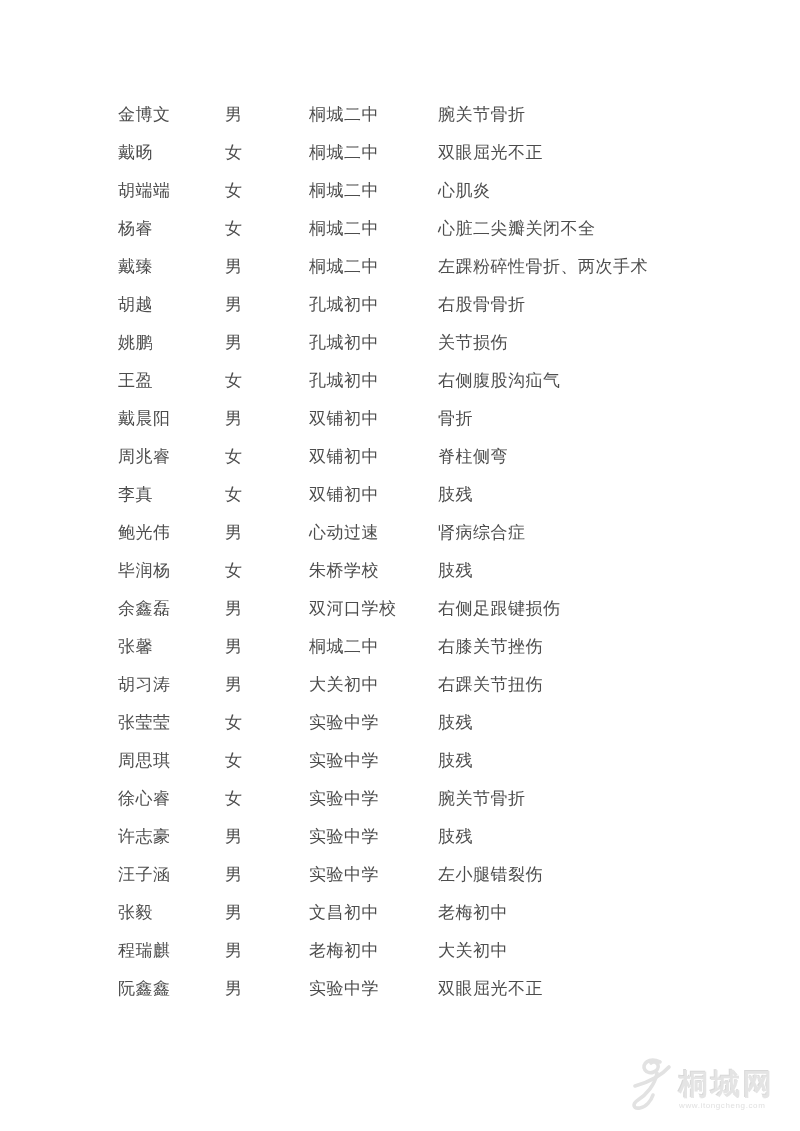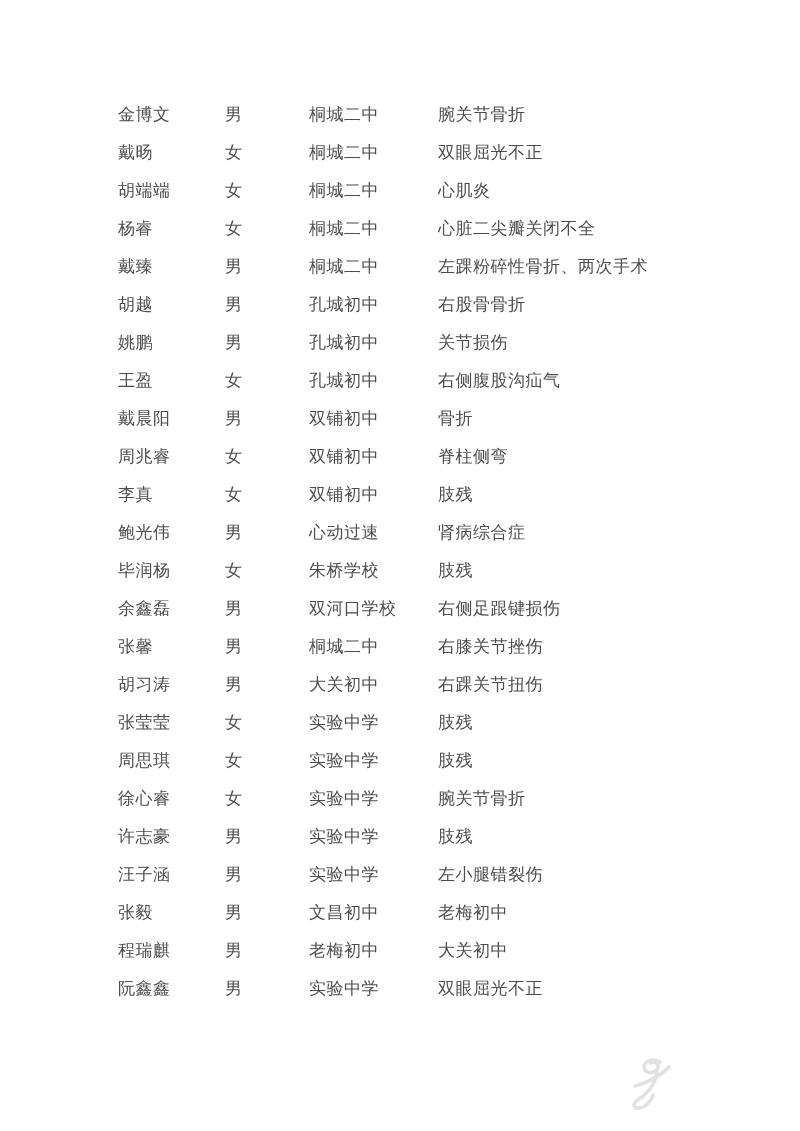--- a/index.html
+++ b/index.html
@@ -249,15 +249,19 @@
       <span class="cell condition">双眼屈光不正</span>
     </div>
   </div>
 
   <div class="watermark">
     <svg class="wm-logo" viewBox="0 0 44 56" fill="none" stroke="#e2e2e2" stroke-width="3.6" stroke-linecap="round">
       <path d="M 30 6 C 19 1, 11 8, 15 14 C 19 20, 30 15, 28 9 C 27 6, 23 5, 21 7"></path>
       <path d="M 39 11 C 31 20, 19 26, 5 30"></path>
       <path d="M 27 17 C 25 29, 16 39, 8 44 C 2 48, 3 53, 10 52 C 16 51, 21 45, 23 39"></path>
     </svg>
+    <div class="wm-textblock">
+      <div class="wm-name">桐城网</div>
+      <div class="wm-url">www.itongcheng.com</div>
+    </div>
   </div>
 
 </div>
 
 </body></html>

